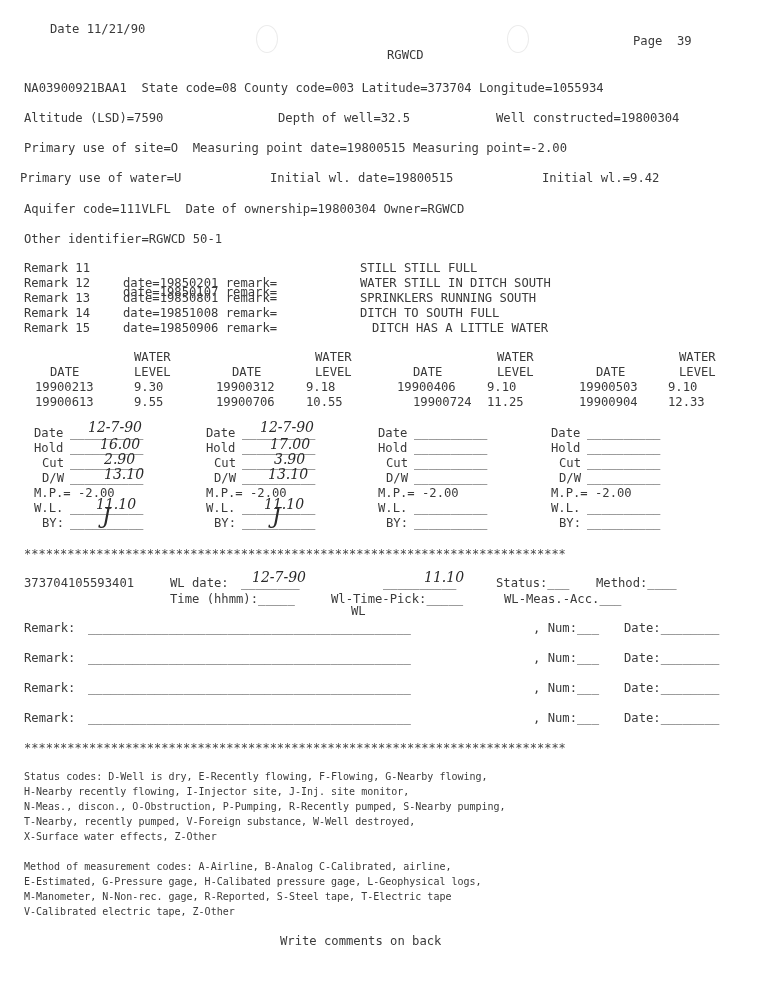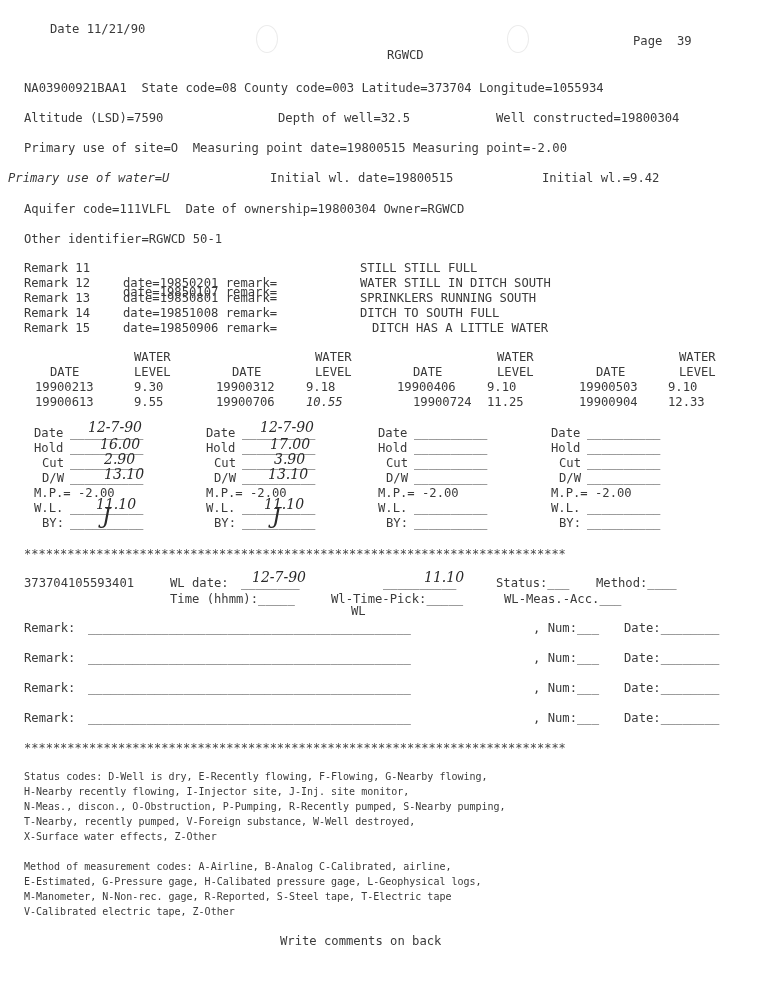--- a/index.html
+++ b/index.html
@@ -28,21 +28,21 @@
 
 <div class="abs" style="left:50px;top:22px;">Date 11/21/90</div>
 <div class="abs" style="left:633px;top:22px;margin-top:12px;">Page  39</div>
 <div class="abs" style="left:351px;top:48px;padding-left:36px;">RGWCD</div>
 
 <div class="abs" style="left:24px;top:81px;">NA03900921BAA1  State code=08 County code=003 Latitude=373704 Longitude=1055934</div>
 <div class="abs" style="left:24px;top:111px;">Altitude (LSD)=7590</div>
 <div class="abs" style="left:278px;top:111px;">Depth of well=32.5</div>
 <div class="abs" style="left:496px;top:111px;">Well constructed=19800304</div>
 <div class="abs" style="left:24px;top:141px;">Primary use of site=O  Measuring point date=19800515 Measuring point=-2.00</div>
-<div class="abs" style="left:8px;top:171px;font-style:italic;">Primary use of water=U</div>
+<div class="abs" style="left:20px;top:171px;">Primary use of water=U</div>
 <div class="abs" style="left:270px;top:171px;">Initial wl. date=19800515</div>
 <div class="abs" style="left:542px;top:171px;">Initial wl.=9.42</div>
 <div class="abs" style="left:24px;top:202px;">Aquifer code=111VLFL  Date of ownership=19800304 Owner=RGWCD</div>
 <div class="abs" style="left:24px;top:232px;">Other identifier=RGWCD 50-1</div>
 
 <div>
   <div class="abs" style="left:24px;top:261px;">Remark 11</div>
   <div class="abs" style="left:123px;top:261px;margin-top:24px;">date=19850107 remark=</div>
   <div class="abs" style="left:360px;top:261px;">STILL STILL FULL</div>
 
@@ -86,21 +86,21 @@
   <div class="abs" style="left:216px;top:380px;">19900312</div>
   <div class="abs" style="left:306px;top:380px;">9.18</div>
   <div class="abs" style="left:397px;top:380px;">19900406</div>
   <div class="abs" style="left:487px;top:380px;">9.10</div>
   <div class="abs" style="left:579px;top:380px;">19900503</div>
   <div class="abs" style="left:668px;top:380px;">9.10</div>
 
   <div class="abs" style="left:35px;top:395px;">19900613</div>
   <div class="abs" style="left:134px;top:395px;">9.55</div>
   <div class="abs" style="left:216px;top:395px;">19900706</div>
-  <div class="abs" style="left:306px;top:395px;font-style:italic;">10.55</div>
+  <div class="abs" style="left:306px;top:395px;">10.55</div>
   <div class="abs" style="left:413px;top:395px;">19900724</div>
   <div class="abs" style="left:487px;top:395px;">11.25</div>
   <div class="abs" style="left:579px;top:395px;">19900904</div>
   <div class="abs" style="left:668px;top:395px;">12.33</div>
 </div>
 
 <div>
   <div class="abs" style="left:34px;top:426px;">Date</div>
   <div class="abs blank" style="left:70px;top:426px;">__________</div>
   <div class="abs hw" style="left:88px;top:420px;">12-7-90</div>

